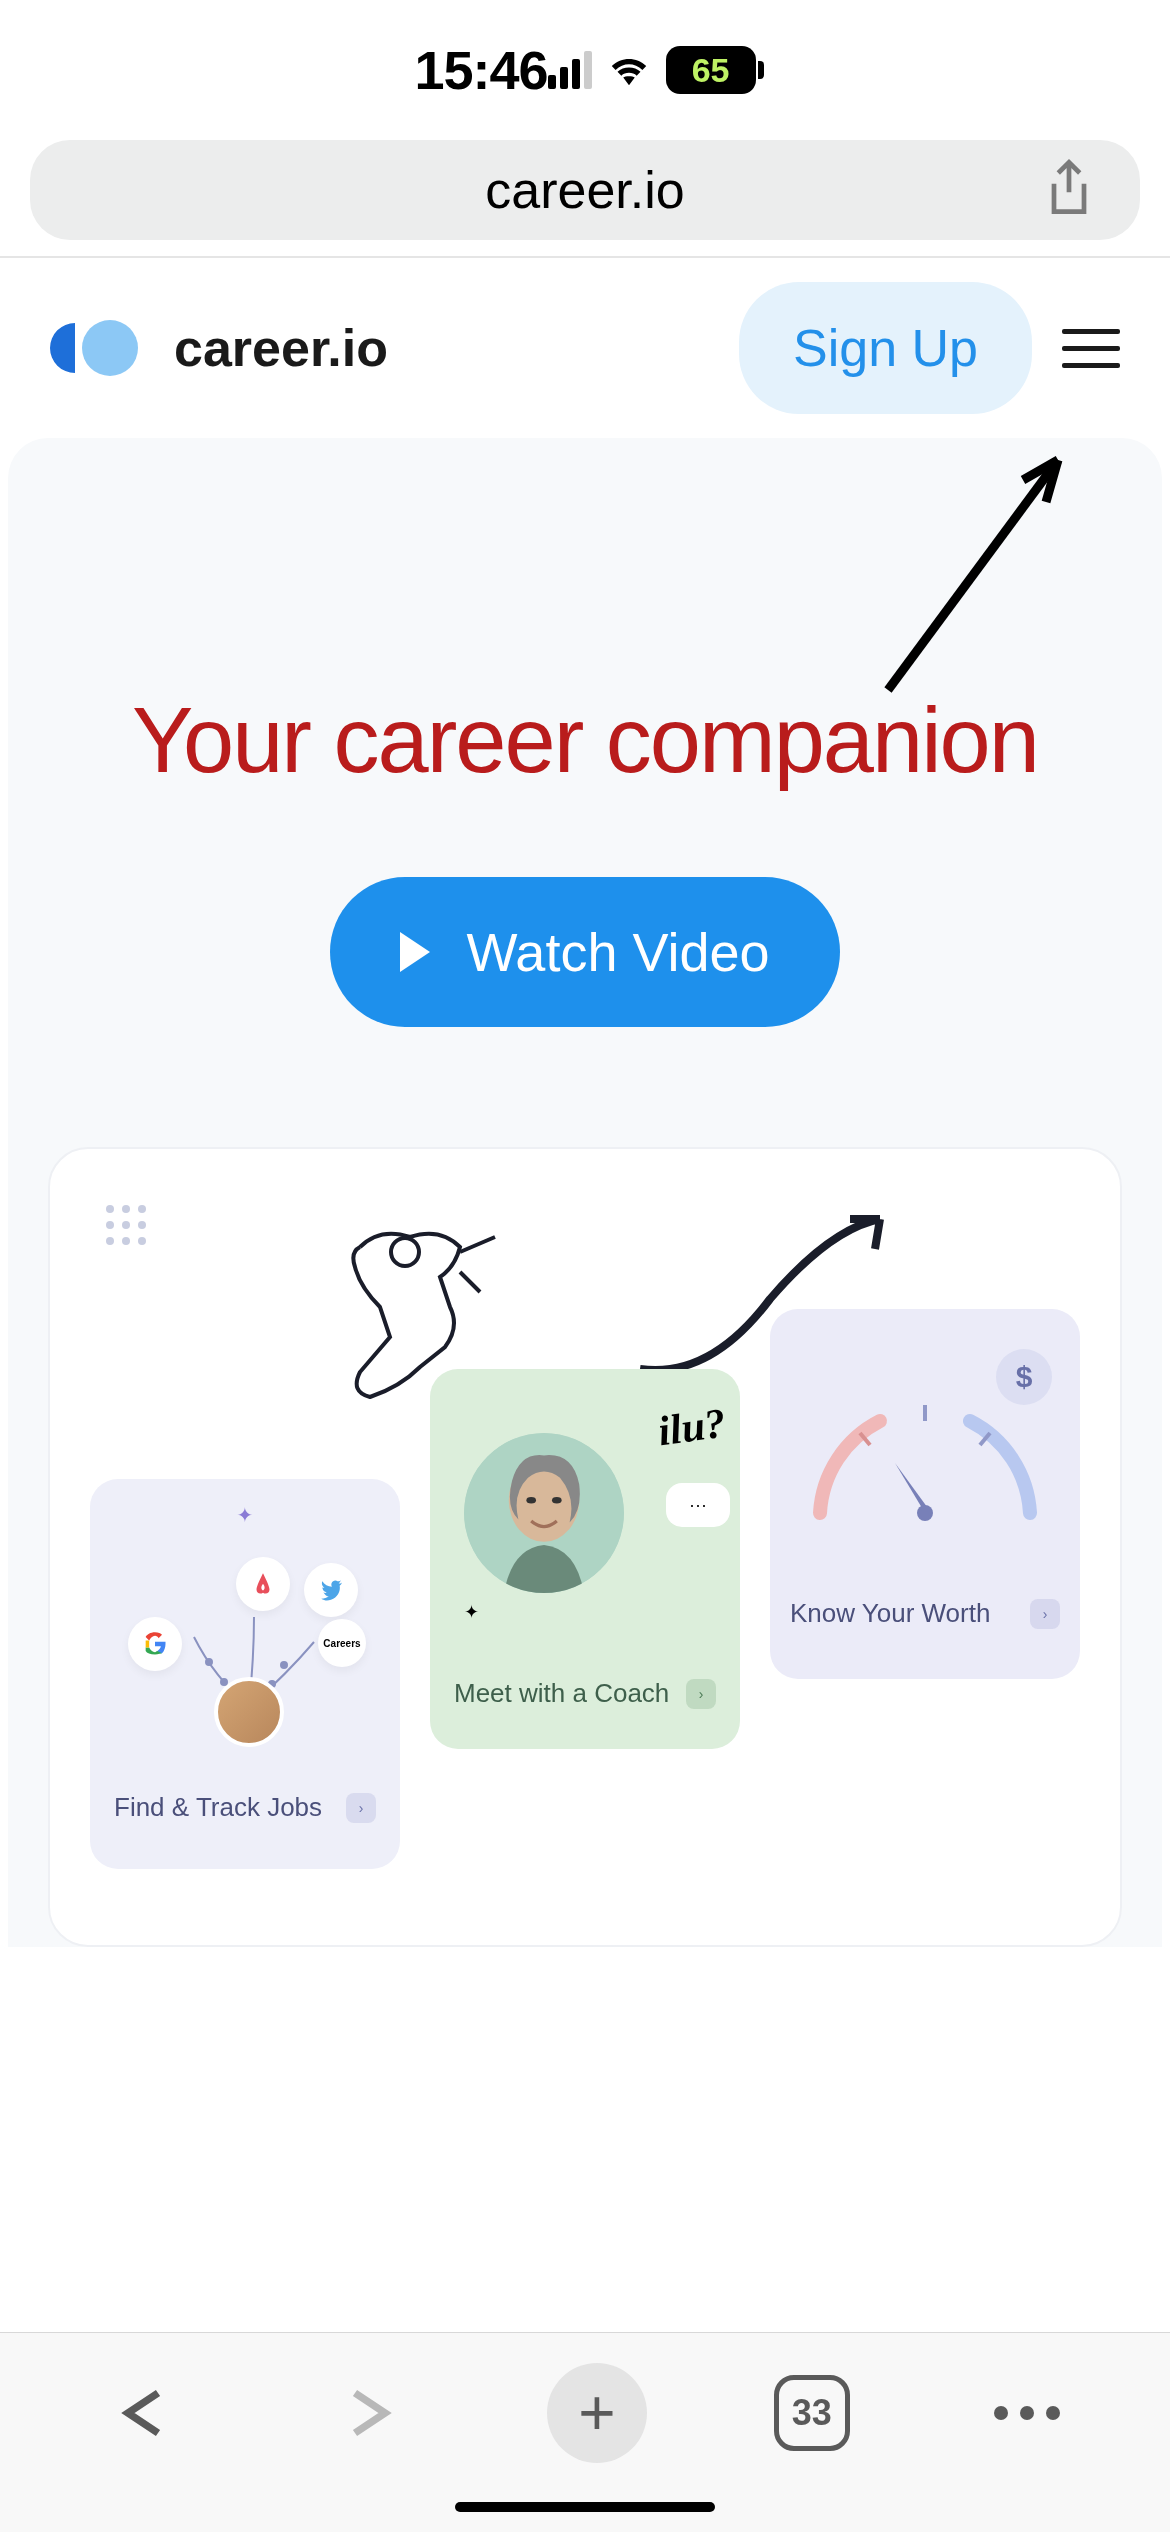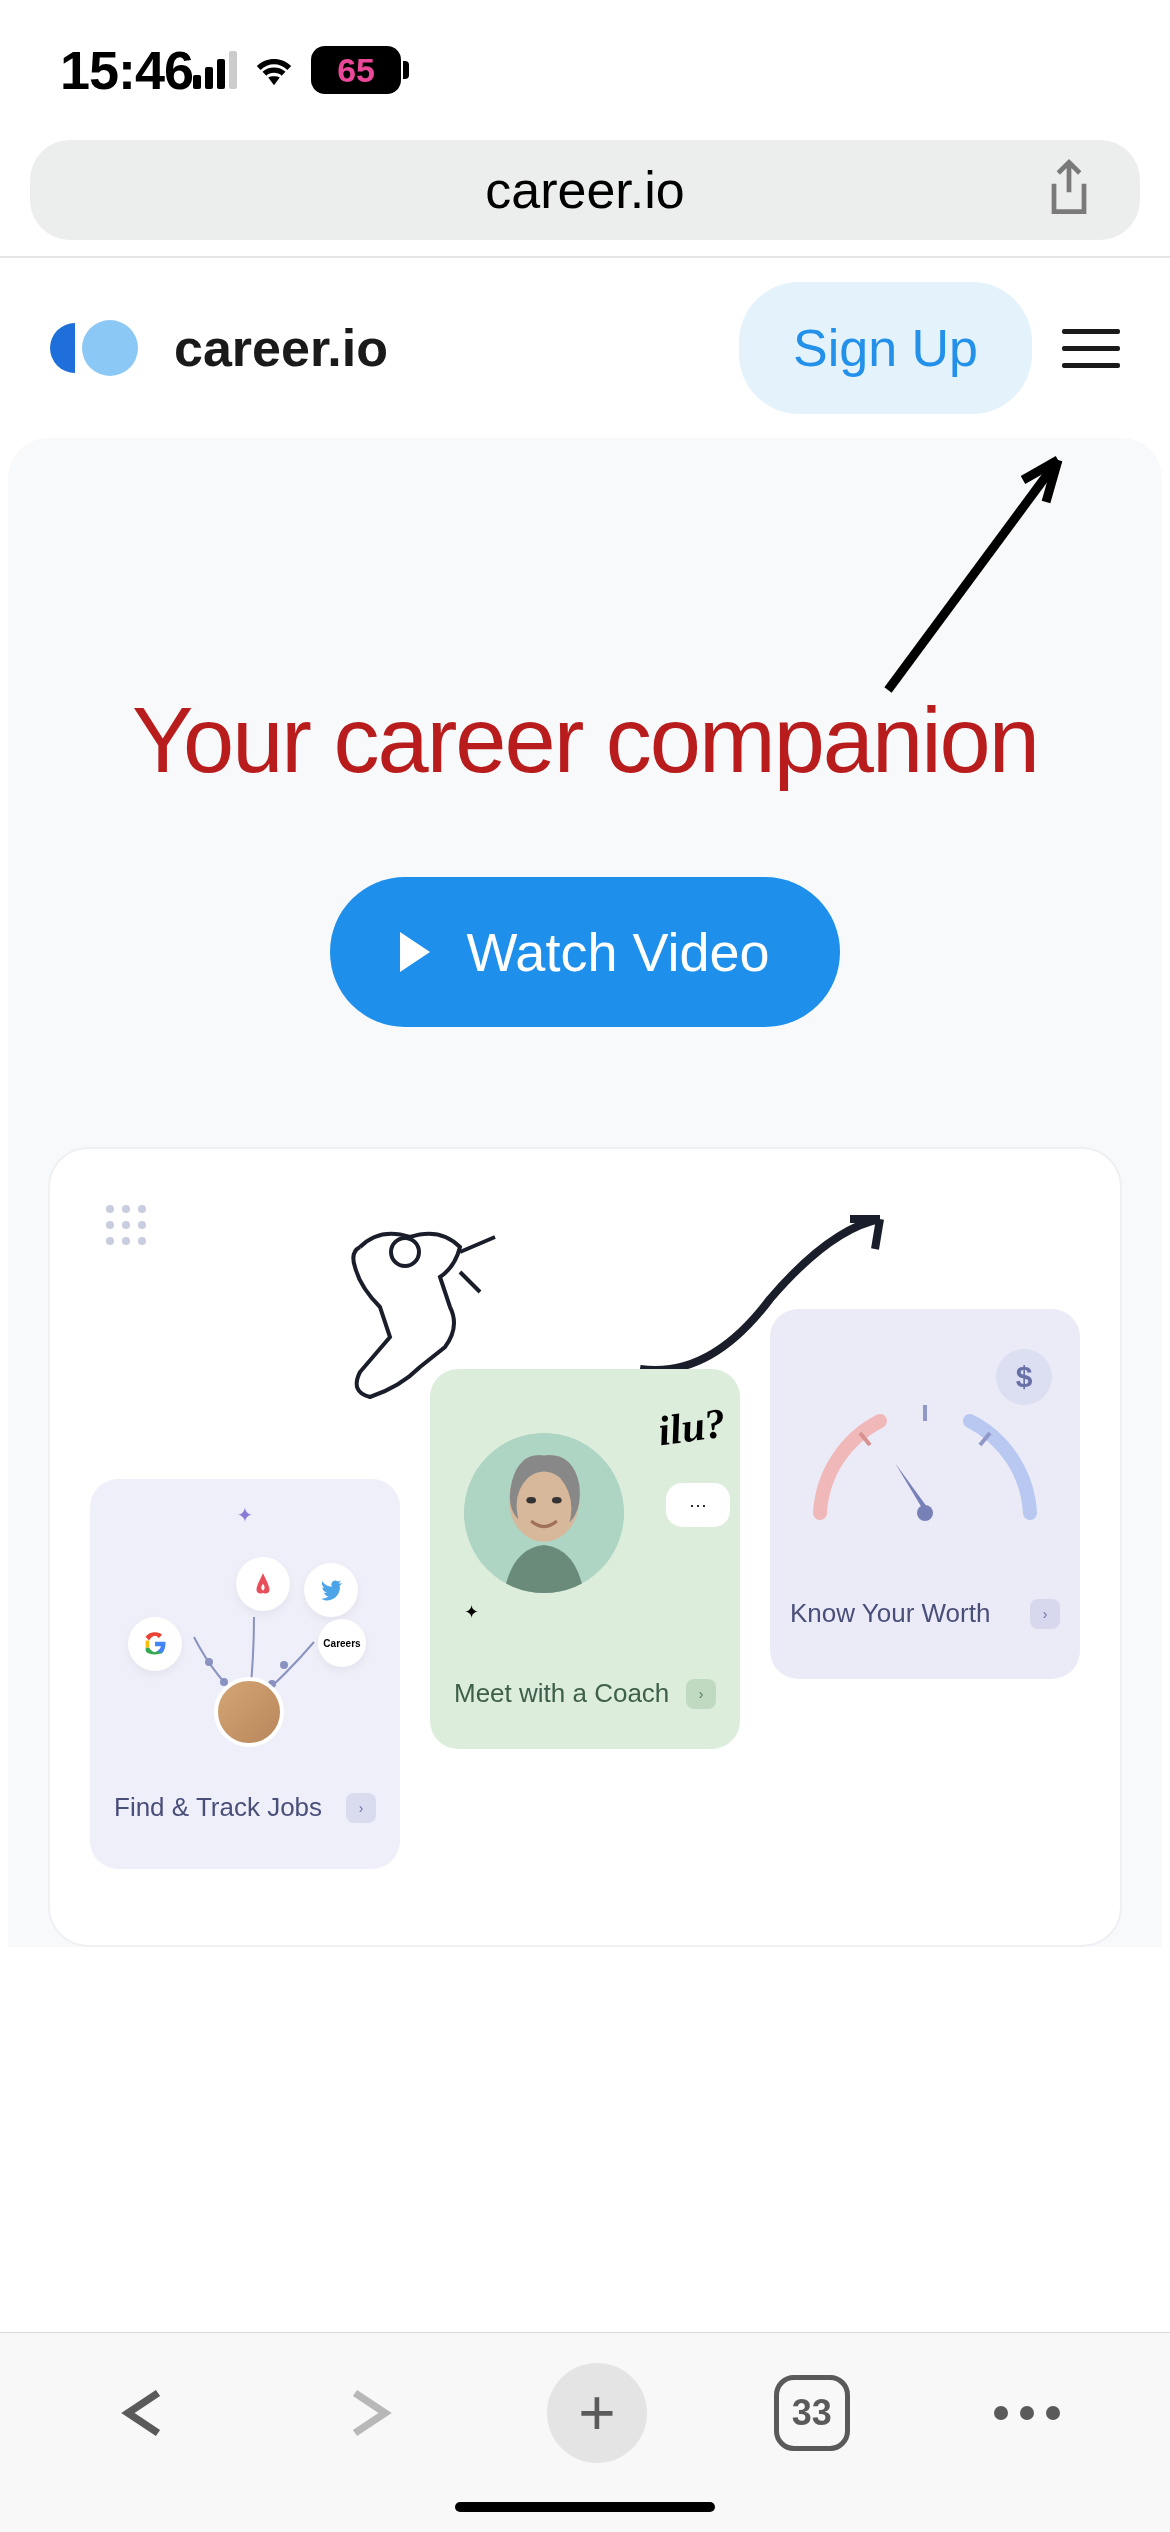--- a/index.html
+++ b/index.html
@@ -8,21 +8,21 @@
       height: 2532px;
       font-family: -apple-system, BlinkMacSystemFont, 'Segoe UI', sans-serif;
       background: #fff;
       overflow: hidden;
       position: relative;
     }
     
     
     .status-bar {
       display: flex;
-      justify-content: flex-start;
+      justify-content: center;
       align-items: center;
       padding: 30px 60px 20px;
       height: 130px;
     }
     .status-time {
       font-size: 54px;
       font-weight: 600;
       letter-spacing: -1px;
     }
     .status-icons {
@@ -36,21 +36,21 @@
     .signal-bar:nth-child(2){height:22px}
     .signal-bar:nth-child(3){height:30px}
     .signal-bar:nth-child(4){height:38px;background:#ccc}
     .wifi-icon svg { width: 46px; height: 40px; }
     .battery {
       display: flex;
       align-items: center;
       background: #000;
       border-radius: 14px;
       padding: 4px 8px;
-      color: #ec4899;
+      color: #bef264;
       font-size: 34px;
       font-weight: 600;
       width: 90px;
       height: 48px;
       justify-content: center;
       position: relative;
     }
     .battery::after {
       content: "";
       position: absolute;

